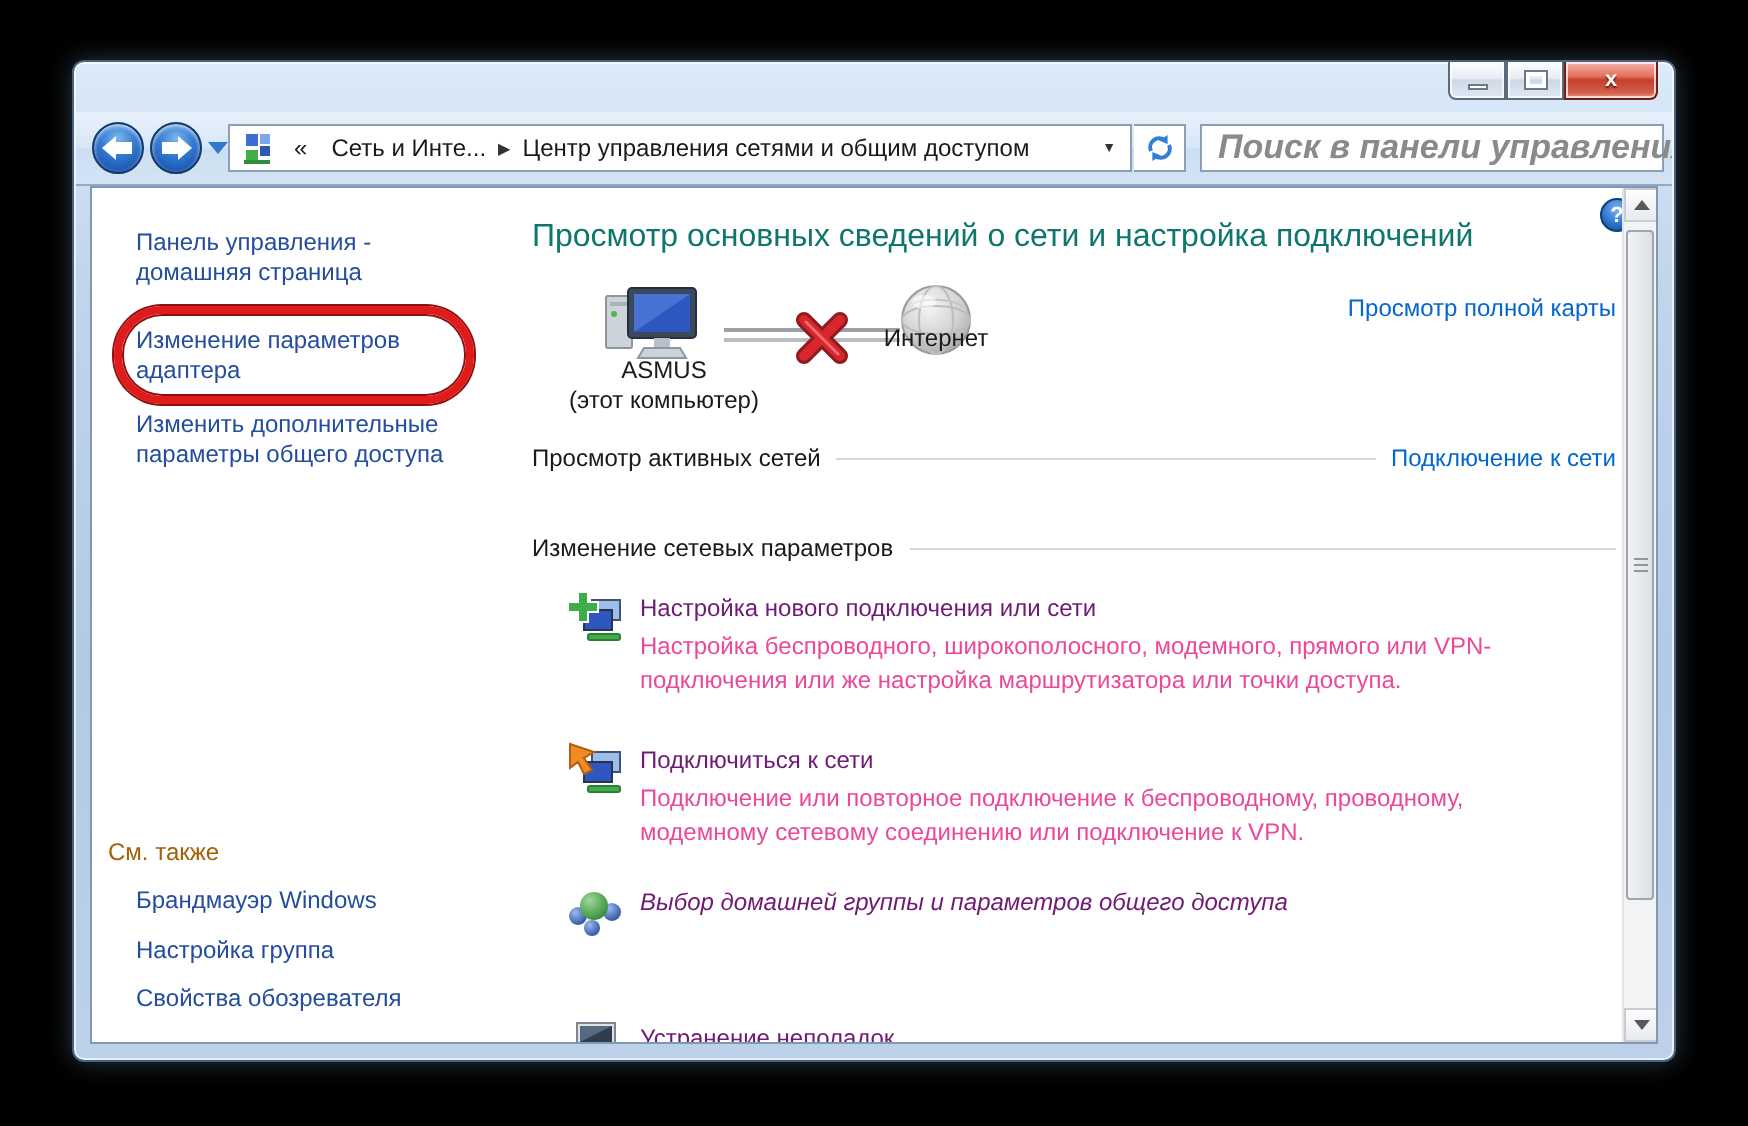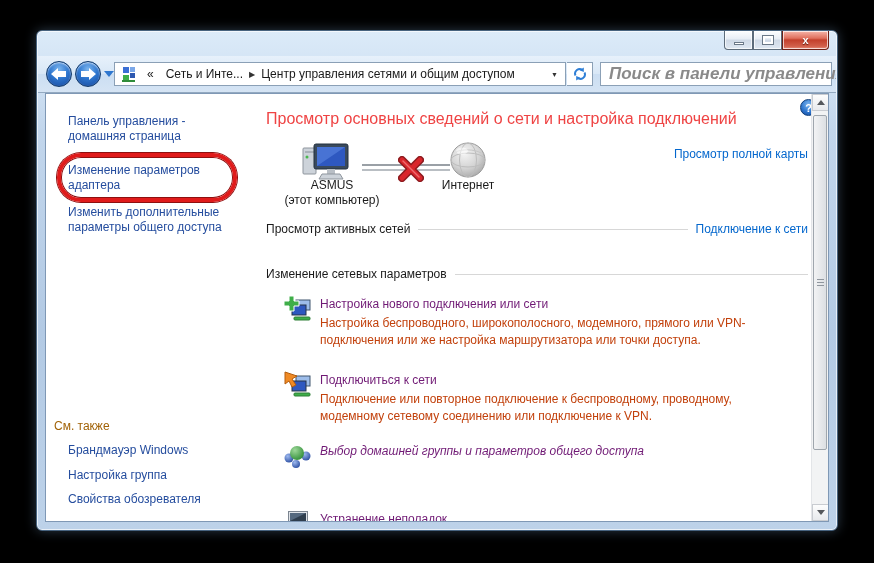--- a/index.html
+++ b/index.html
@@ -56,33 +56,33 @@
 
   
   .sidebar{position:absolute;left:0;top:0;width:216px;height:100%;background:#fff;}
   .side-link{position:absolute;left:22px;width:175px;line-height:15px;color:#254d9e;cursor:pointer;}
   .see-also{position:absolute;left:8px;color:#a16207;}
   .annotation{position:absolute;left:11px;top:59px;width:180px;height:49px;border-radius:24px;
     border:4px solid #e01b1b;box-shadow:0 0 0 1px #8e1010, inset 0 0 0 1px #8e1010;pointer-events:none;}
 
   
   .content{position:absolute;left:216px;top:0;width:553px;height:100%;}
-  .page-title{position:absolute;left:4px;top:16px;font-size:16px;color:#ef4444;white-space:nowrap;}
+  .page-title{position:absolute;left:4px;top:16px;font-size:16px;color:#0f766e;white-space:nowrap;}
   .help-btn{position:absolute;left:538px;top:5px;width:17px;height:17px;border-radius:50%;
     background:radial-gradient(circle at 50% 30%,#7db6ee 0%,#2f77cf 55%,#134a9e 100%);
     border:1px solid #0f3d77;color:#fff;font-weight:bold;font-size:11px;
     display:flex;align-items:center;justify-content:center;cursor:pointer;}
   .link{color:#0467cd;cursor:pointer;text-decoration:none;}
   .map-label{position:absolute;text-align:center;line-height:15px;}
   .conn-line{position:absolute;left:100px;top:70px;width:88px;height:7px;
     border-top:2px solid #9aa0a6;border-bottom:2px solid #b9bec3;}
   .sec-header{position:absolute;left:4px;right:7px;display:flex;align-items:center;gap:8px;}
   .sec-header .rule{flex:1;height:1px;background:#d7d7d7;}
   .task-title{position:absolute;left:58px;color:#701a75;cursor:pointer;white-space:nowrap;}
-  .task-desc{position:absolute;left:58px;width:478px;line-height:17px;color:#c2410c;}
+  .task-desc{position:absolute;left:58px;width:478px;line-height:17px;color:#ec4899;}
   .task-icon{position:absolute;left:22px;}
 
   
   .scrollbar{position:absolute;right:0;top:0;width:17px;height:100%;background:#f2f3f4;border-left:1px solid #e3e5e8;}
   .sb-btn{position:absolute;left:0;width:17px;height:17px;background:linear-gradient(180deg,#fdfdfd,#e8eaed);
     border:1px solid #c9ccd1;display:flex;align-items:center;justify-content:center;cursor:pointer;}
   .sb-up{top:0;} .sb-down{bottom:0;}
   .tri-up{width:0;height:0;border-left:4px solid transparent;border-right:4px solid transparent;border-bottom:5px solid #55585c;}
   .tri-down{width:0;height:0;border-left:4px solid transparent;border-right:4px solid transparent;border-top:5px solid #55585c;}
   .sb-thumb{position:absolute;left:1px;top:21px;width:14px;height:335px;border-radius:2px;
@@ -202,21 +202,21 @@
           <circle cx="20" cy="20" r="17" fill="url(#gl)" stroke="#9a9a9a"></circle>
           <ellipse cx="20" cy="20" rx="8.5" ry="17" fill="none" stroke="#bdbdbd"></ellipse>
           <ellipse cx="20" cy="20" rx="17" ry="7" fill="none" stroke="#bdbdbd"></ellipse>
           <path d="M8 12 C13 9 27 9 33 13" fill="none" stroke="#c6c6c6"></path>
           <ellipse cx="14" cy="11" rx="6" ry="3.5" fill="#ffffff" opacity="0.55"></ellipse>
         </svg>
         <div class="map-label" style="left:10px;top:84px;width:120px;">
           <div>ASMUS</div>
           <div>(этот компьютер)</div>
         </div>
-        <div class="map-label" style="left:166px;top:84px;width:80px;">Интернет</div>
+        <div class="map-label" style="left:166px;top:68px;width:80px;">Интернет</div>
         <a class="link" style="position:absolute;right:7px;top:53px;">Просмотр полной карты</a>
 
         <div class="sec-header" style="top:128px;">
           <span>Просмотр активных сетей</span>
           <span class="rule"></span>
           <a class="link">Подключение к сети</a>
         </div>
 
         <div class="sec-header" style="top:173px;">
           <span>Изменение сетевых параметров</span>

